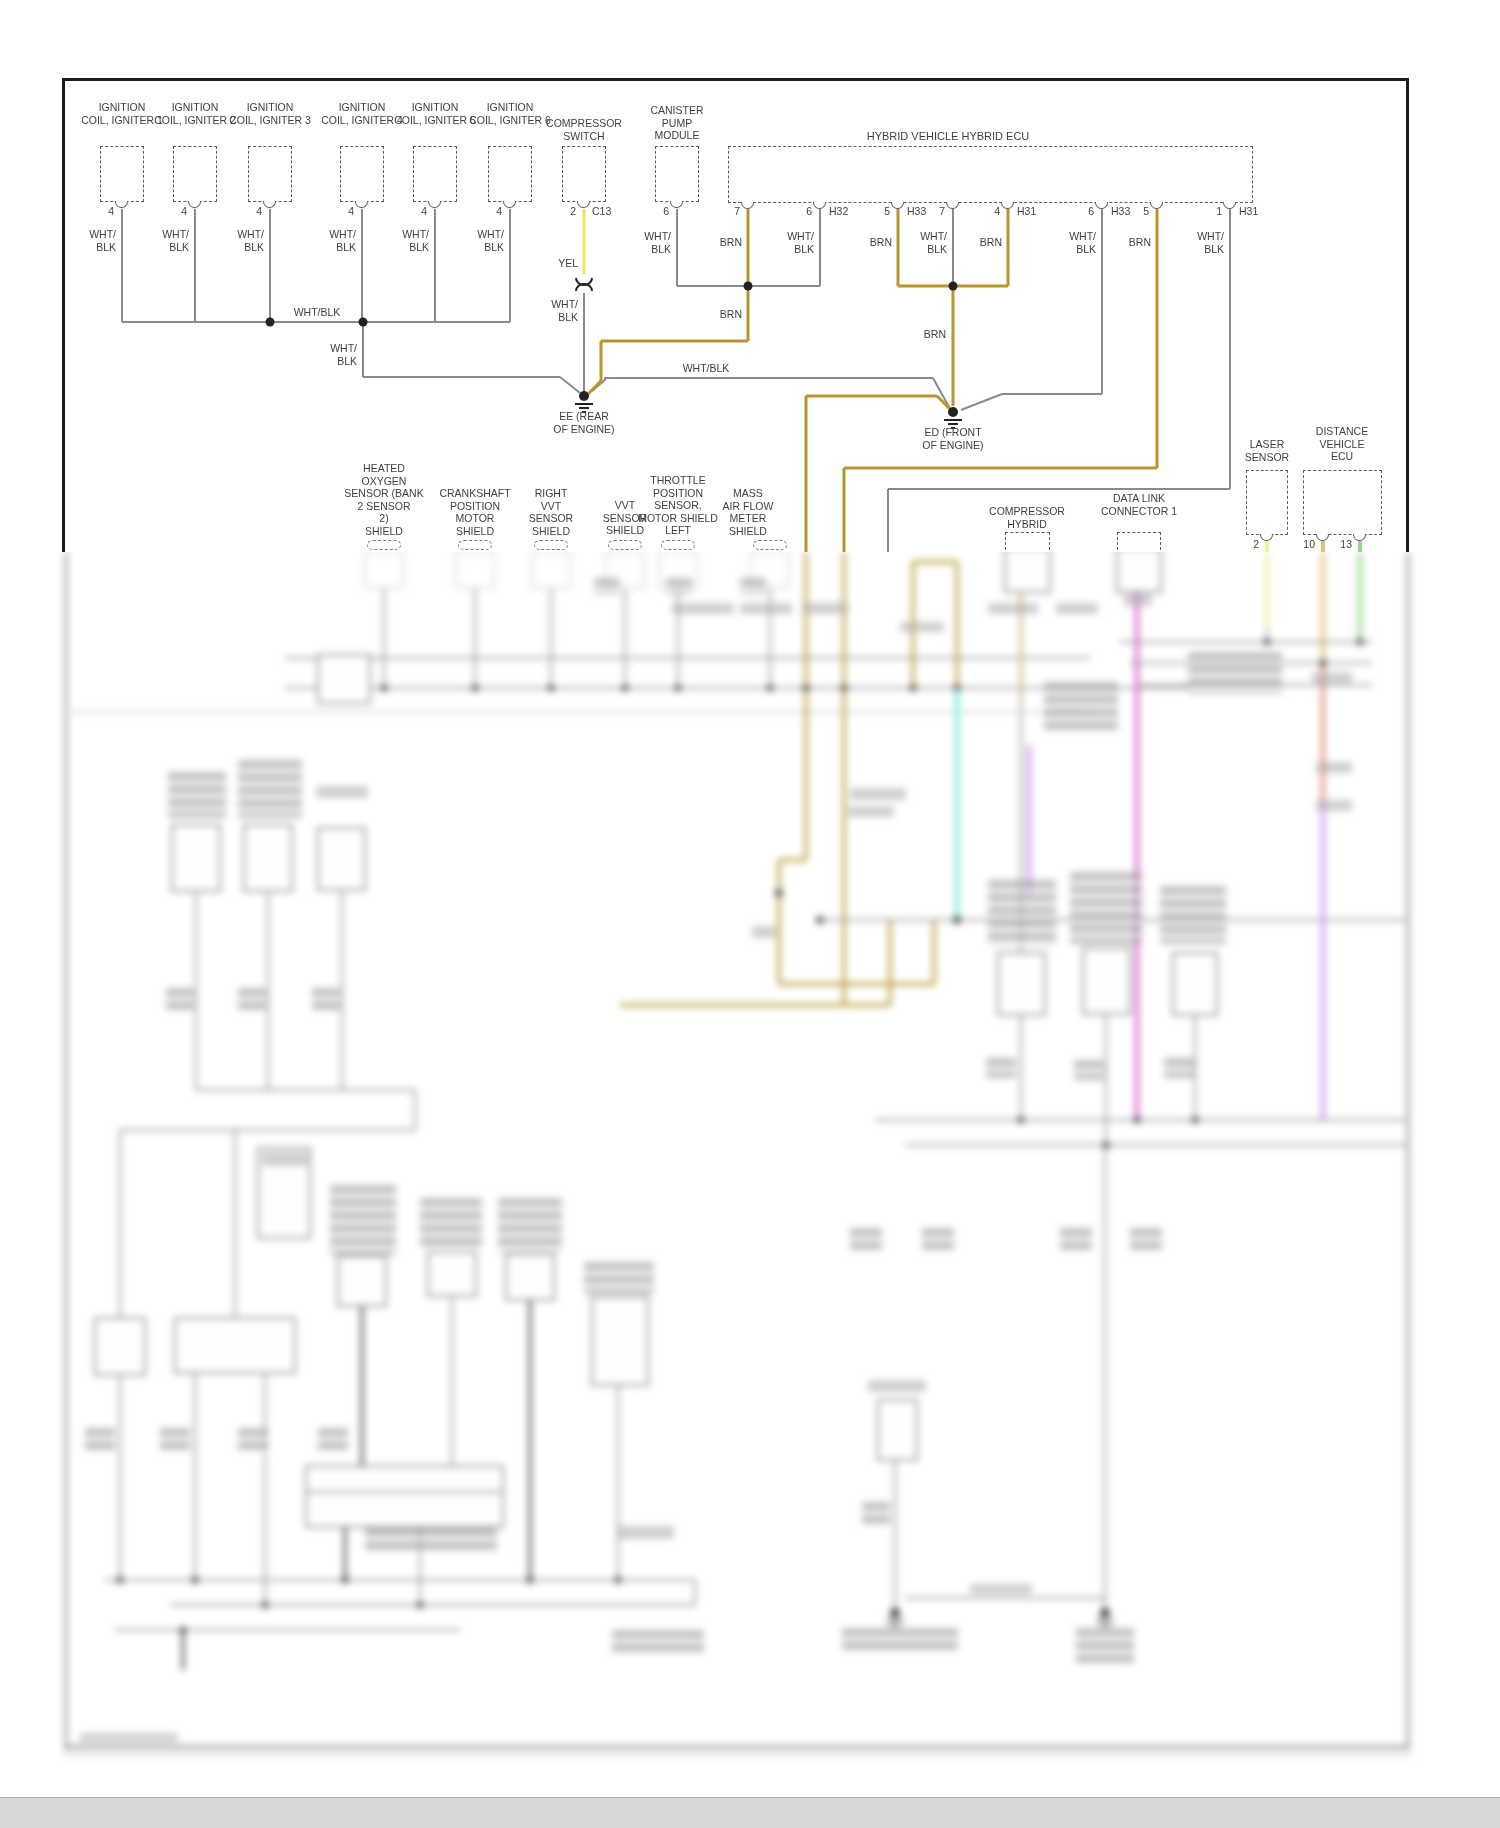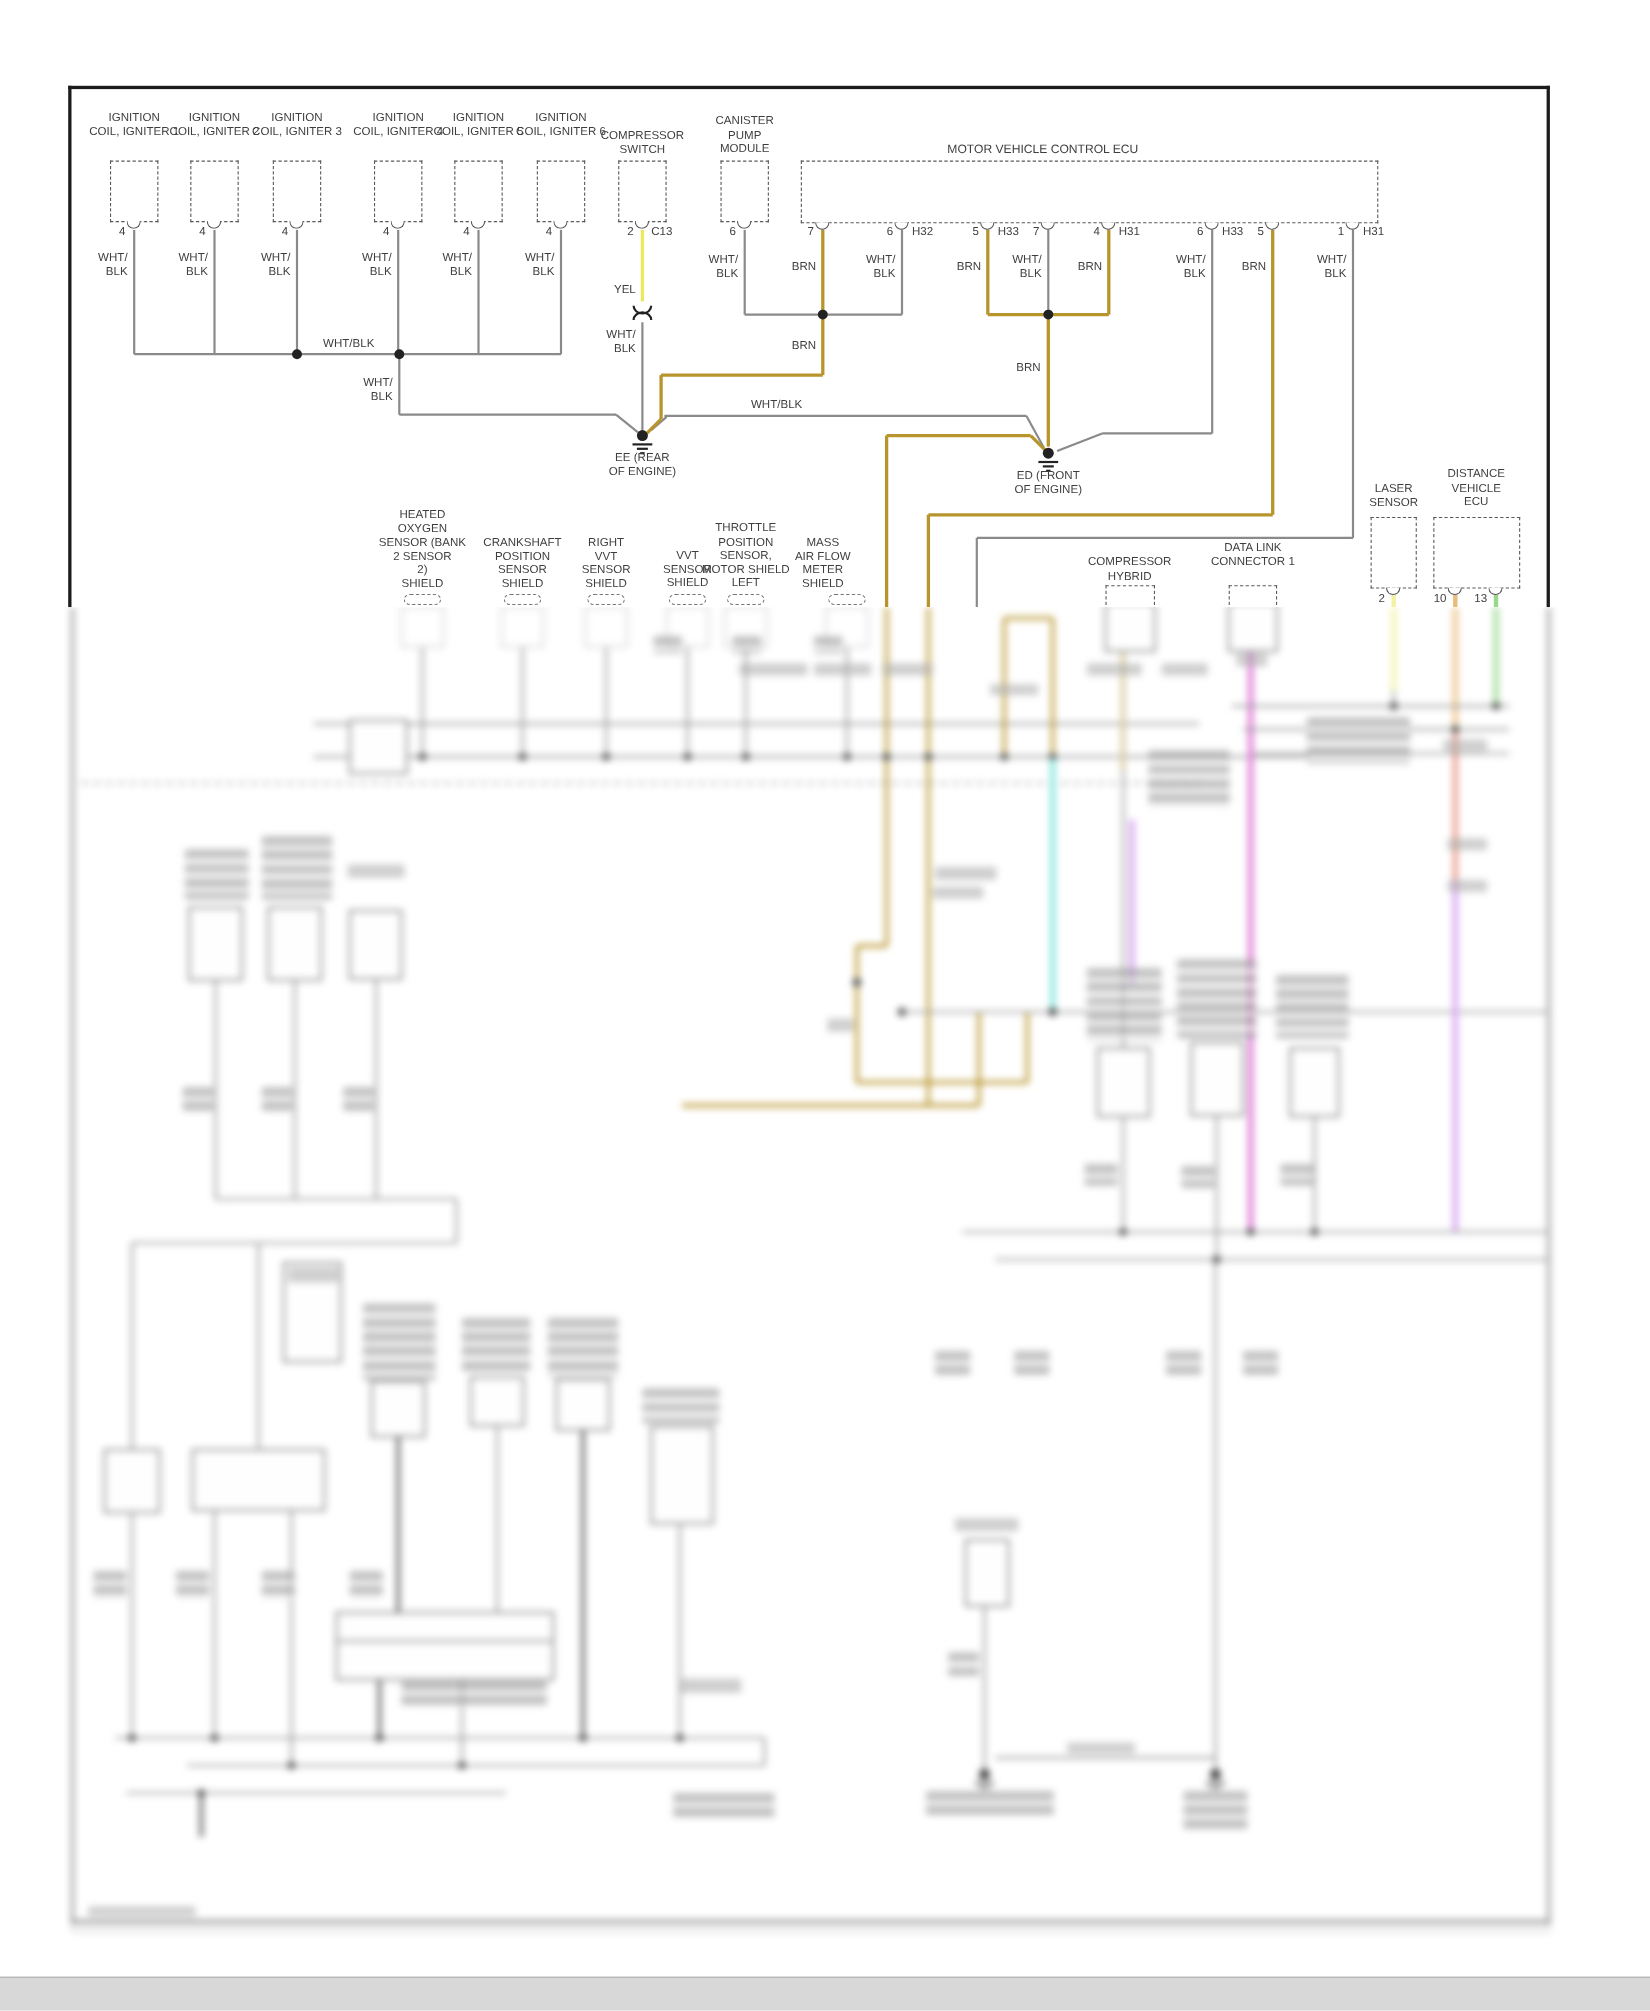--- a/index.html
+++ b/index.html
@@ -187,21 +187,21 @@
 COIL, IGNITER 4</div>
     <div class="lb" style="left:435px;top:101px">IGNITION
 COIL, IGNITER 5</div>
     <div class="lb" style="left:510px;top:101px">IGNITION
 COIL, IGNITER 6</div>
     <div class="lb" style="left:584px;top:117px">COMPRESSOR
 SWITCH</div>
     <div class="lb" style="left:677px;top:104px">CANISTER
 PUMP
 MODULE</div>
-    <div class="lb t11" style="left:948px;top:130px">MOTOR VEHICLE CONTROL ECU</div>
+    <div class="lb t11" style="left:948px;top:130px">HYBRID VEHICLE HYBRID ECU</div>
 
     <div class="lbr" style="right:1386px;top:205px">4</div>
     <div class="lbr" style="right:1313px;top:205px">4</div>
     <div class="lbr" style="right:1238px;top:205px">4</div>
     <div class="lbr" style="right:1146px;top:205px">4</div>
     <div class="lbr" style="right:1073px;top:205px">4</div>
     <div class="lbr" style="right:998px;top:205px">4</div>
     <div class="lbr" style="right:924px;top:205px">2</div>
     <div class="lbl" style="left:592px;top:205px">C13</div>
     <div class="lbr" style="right:831px;top:205px">6</div>
@@ -261,21 +261,21 @@
 OF ENGINE)</div>
 
     <div class="lb" style="left:384px;top:462px">HEATED
 OXYGEN
 SENSOR (BANK
 2 SENSOR
 2)
 SHIELD</div>
     <div class="lb" style="left:475px;top:487px">CRANKSHAFT
 POSITION
-SENSOR
+MOTOR
 SHIELD</div>
     <div class="lb" style="left:551px;top:487px">RIGHT
 VVT
 SENSOR
 SHIELD</div>
     <div class="lb" style="left:625px;top:499px">VVT
 SENSOR
 SHIELD</div>
     <div class="lb" style="left:678px;top:474px">THROTTLE
 POSITION

